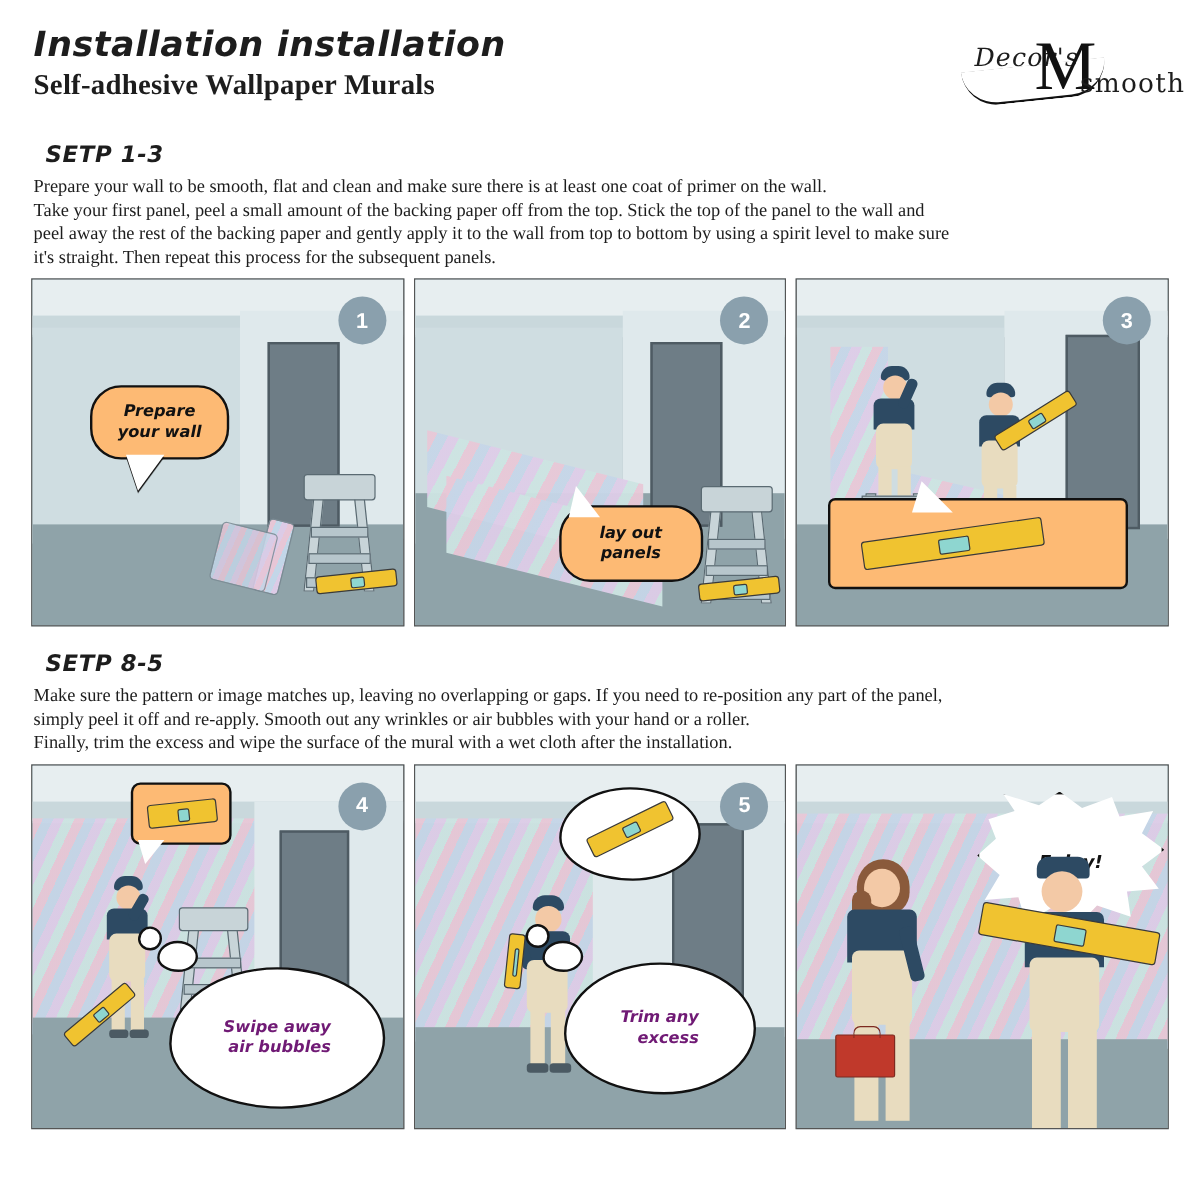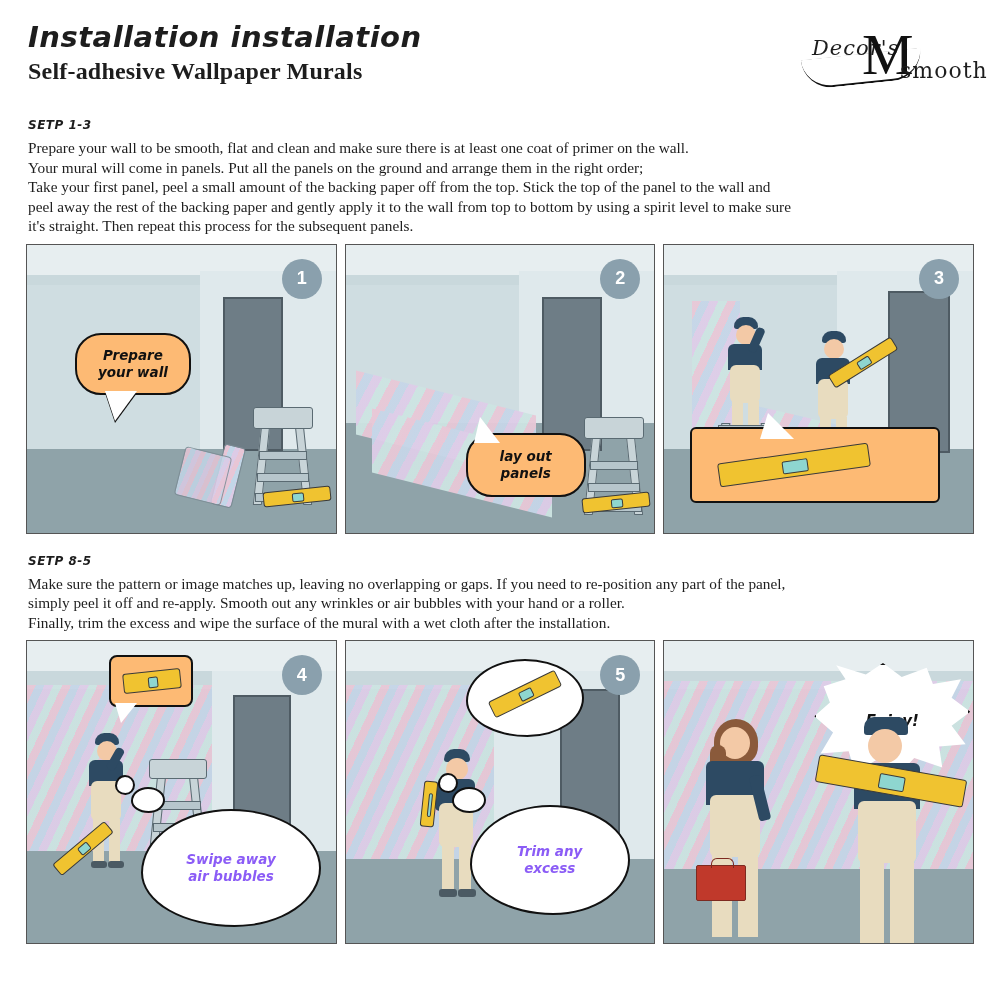--- a/index.html
+++ b/index.html
@@ -83,23 +83,23 @@
     height: 28px;
     border-bottom: 2px solid #111;
     border-radius: 0 0 60px 60px;
     transform: rotate(-6deg);
   }
   
   .step-heading {
     font-family: "DejaVu Sans", sans-serif;
     font-style: italic;
     font-weight: bold;
-    font-size: 12px;
+    font-size: 19px;
     letter-spacing: 0.5px;
-    margin: 10px 0 6px 2px;
+    margin: 10px 0 6px 12px;
   }
   .body-text {
     font-family: "Liberation Serif", serif;
     font-size: 15.3px;
     line-height: 19.5px;
     margin: 0 0 8px 2px;
     max-width: 956px;
   }
   .body-text p { margin: 0; }
   
@@ -205,25 +205,25 @@
   .cloud {
     position: absolute;
     background: #fff;
     border: 2.5px solid #111;
     border-radius: 50% 50% 48% 52% / 54% 50% 50% 46%;
     font-family: "DejaVu Sans", sans-serif;
     font-style: italic;
     font-weight: bold;
     font-size: 13.5px;
     line-height: 17px;
-    text-align: center;
+    text-align: right;
     display: flex;
     align-items: center;
     justify-content: center;
-    color: #8b5cf6;
+    color: #701a75;
     box-sizing: border-box;
     padding: 8px;
   }
   .burst {
     position: absolute;
     background: #fff;
     border: 2.5px solid #111;
     font-family: "DejaVu Sans", sans-serif;
     font-style: italic;
     font-weight: bold;
@@ -300,21 +300,20 @@
       <div class="swoosh"></div>
       <div class="decors">Decor's</div>
       <div class="bigm">M</div>
       <div class="arket">smooth</div>
     </div>
   </div>
 
   <div class="step-heading">SETP 1-3</div>
   <div class="body-text">
     <p>Prepare your wall to be smooth, flat and clean and make sure there is at least one coat of primer on the wall.</p>
-    <p>Your mural will come in panels. Put all the panels on the ground and arrange them in the right order;</p>
     <p>Take your first panel, peel a small amount of the backing paper off from the top. Stick the top of the panel to the wall and</p>
     <p>peel away the rest of the backing paper and gently apply it to the wall from top to bottom by using a spirit level to make sure</p>
     <p>it's straight. Then repeat this process for the subsequent panels.</p>
   </div>
 
   <div class="panel-row">
 
     <div class="panel">
       <div class="wall-left"></div>
       <div class="ceil"></div>

